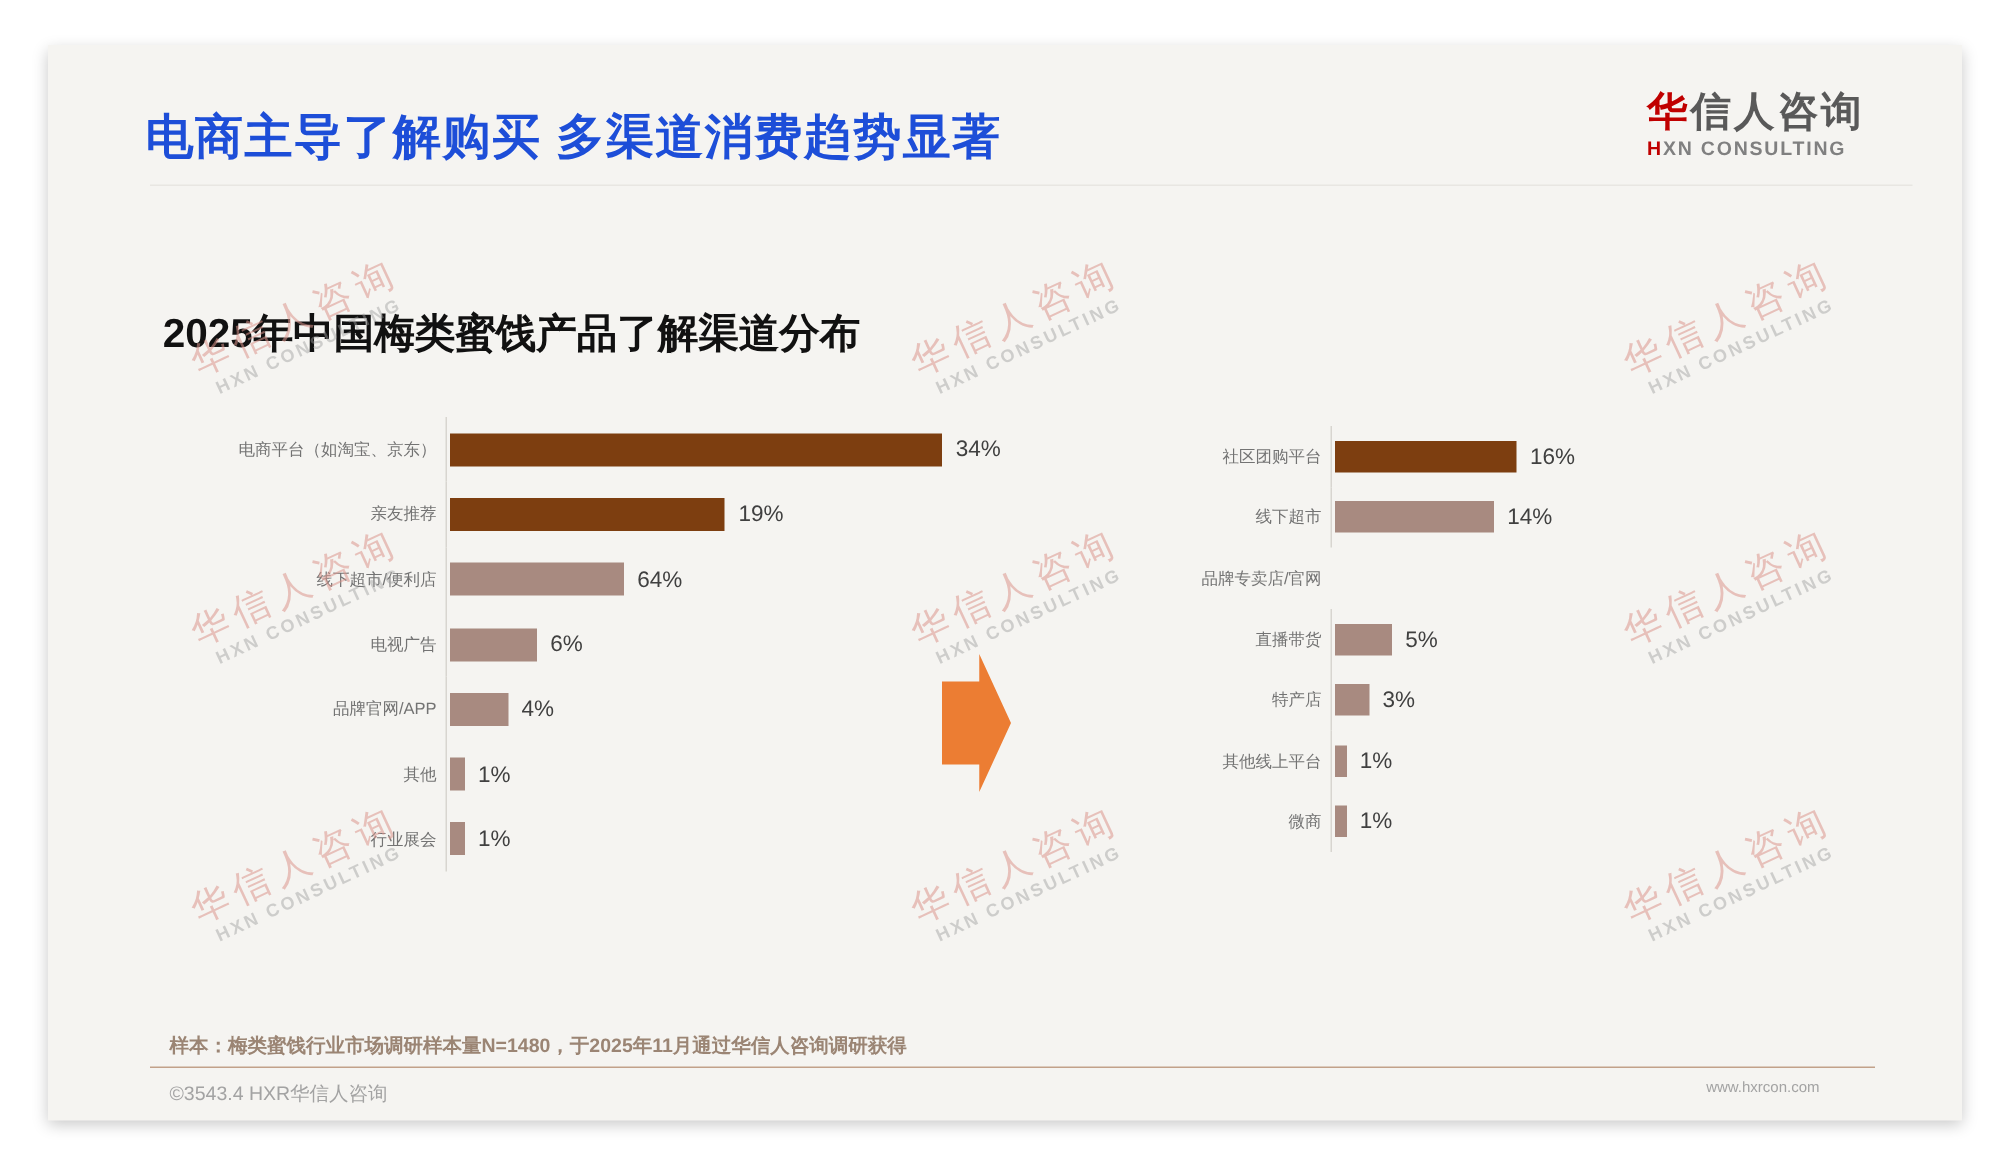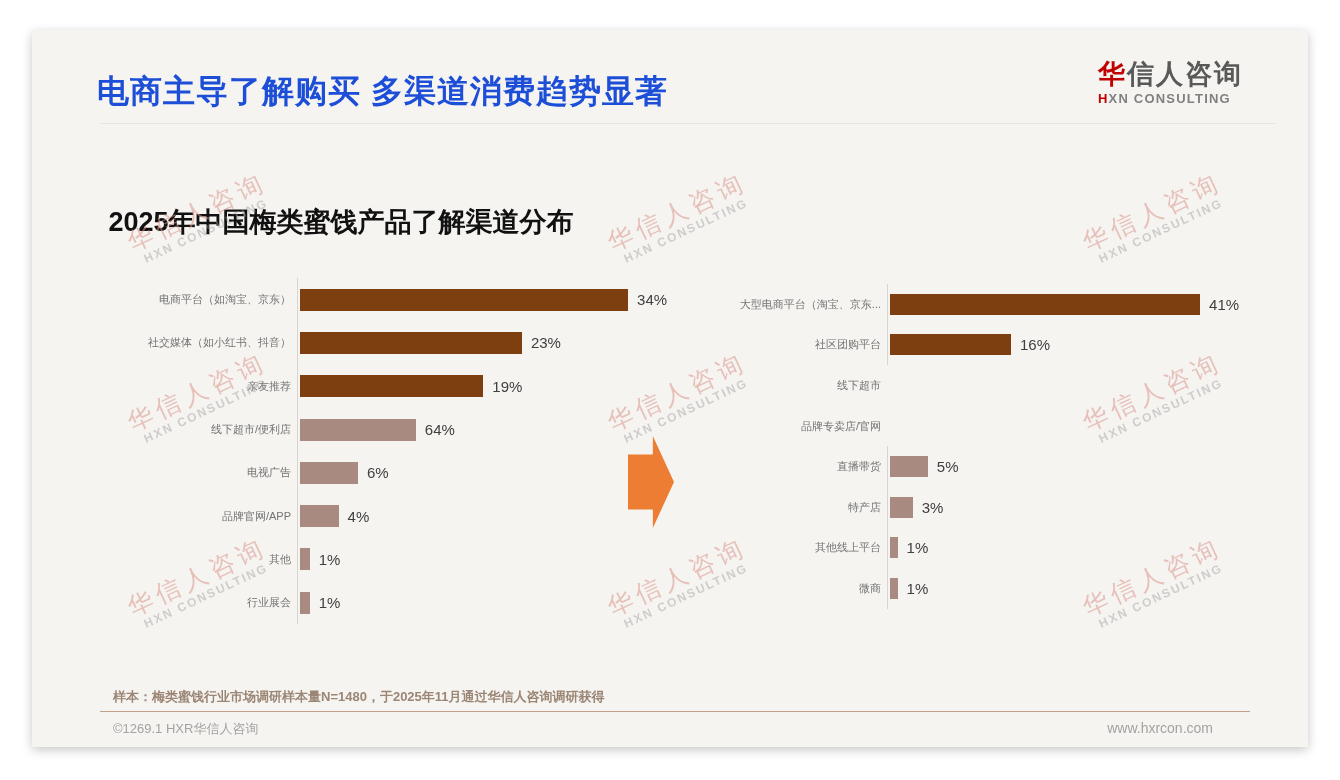--- a/index.html
+++ b/index.html
@@ -69,21 +69,21 @@
   .footer-divider{
     position:absolute;left:68px;top:681px;width:1150px;height:1px;
     background:#c2a18a;
   }
   .copyright{
     position:absolute;left:81px;top:690px;
     font-size:13px;color:#a3a3a3;white-space:nowrap;
   }
   .website{
     position:absolute;right:95px;top:690px;
-    font-size:14px;color:#a3a3a3;white-space:nowrap;
+    font-size:10px;color:#a3a3a3;white-space:nowrap;
   }
   
   .wm{
     position:absolute;width:190px;text-align:center;
     transform:rotate(-25deg);pointer-events:none;line-height:1.15;
   }
   .wm .cn{font-size:25px;color:rgba(219,150,141,0.55);letter-spacing:5px;white-space:nowrap;}
   .wm .en{font-size:12px;font-weight:bold;color:rgba(158,158,158,0.45);letter-spacing:2px;white-space:nowrap;}
 </style>
 </head>
@@ -105,27 +105,20 @@
   <div class="chart chart-left">
     <div class="rows">
         <div class="row">
           <div class="cat">电商平台（如淘宝、京东）</div>
           <div class="plot">
             <div class="bar" style="width: 328.1px; background: rgb(125, 62, 16);"></div>
             <span class="val">34%</span>
           </div>
         </div>
         <div class="row">
-          <div class="cat">社交媒体（如小红书、抖音）</div>
-          <div class="plot">
-            <div class="bar" style="width: 221.95px; background: rgb(125, 62, 16);"></div>
-            <span class="val">23%</span>
-          </div>
-        </div>
-        <div class="row">
           <div class="cat">亲友推荐</div>
           <div class="plot">
             <div class="bar" style="width: 183.35px; background: rgb(125, 62, 16);"></div>
             <span class="val">19%</span>
           </div>
         </div>
         <div class="row">
           <div class="cat">线下超市/便利店</div>
           <div class="plot">
             <div class="bar" style="width: 115.8px; background: rgb(168, 138, 128);"></div>
@@ -161,35 +154,32 @@
           </div>
         </div>
       </div>
   </div>
 
   <div class="arrow" style="background: rgb(236, 125, 51);"></div>
 
   <div class="chart chart-right">
     <div class="rows">
         <div class="row">
-          <div class="cat">大型电商平台（淘宝、京东...</div>
-          <div class="plot">
-            <div class="bar" style="width: 310.062px; background: rgb(125, 62, 16);"></div>
-            <span class="val">41%</span>
-          </div>
-        </div>
-        <div class="row">
           <div class="cat">社区团购平台</div>
           <div class="plot">
             <div class="bar" style="width: 121px; background: rgb(125, 62, 16);"></div>
             <span class="val">16%</span>
           </div>
         </div>
         <div class="row">
           <div class="cat">线下超市</div>
+          <div class="plot">
+            <div class="bar" style="width: 105.875px; background: rgb(168, 138, 128);"></div>
+            <span class="val">14%</span>
+          </div>
         </div>
         <div class="row">
           <div class="cat">品牌专卖店/官网</div>
         </div>
         <div class="row">
           <div class="cat">直播带货</div>
           <div class="plot">
             <div class="bar" style="width: 37.8125px; background: rgb(168, 138, 128);"></div>
             <span class="val">5%</span>
           </div>
@@ -213,21 +203,21 @@
           <div class="plot">
             <div class="bar" style="width: 7.5625px; background: rgb(168, 138, 128);"></div>
             <span class="val">1%</span>
           </div>
         </div>
       </div>
   </div>
 
   <div class="note">样本：梅类蜜饯行业市场调研样本量N=1480，于2025年11月通过华信人咨询调研获得</div>
   <div class="footer-divider"></div>
-  <div class="copyright">©1269.1 HXR华信人咨询</div>
+  <div class="copyright">©3543.4 HXR华信人咨询</div>
   <div class="website">www.hxrcon.com</div>
 
 <div class="wm" style="left: 73px; top: 167px;">
       <div class="cn">华信人咨询</div>
       <div class="en">HXN CONSULTING</div>
     </div>
     <div class="wm" style="left: 553px; top: 167px;">
       <div class="cn">华信人咨询</div>
       <div class="en">HXN CONSULTING</div>
     </div>

